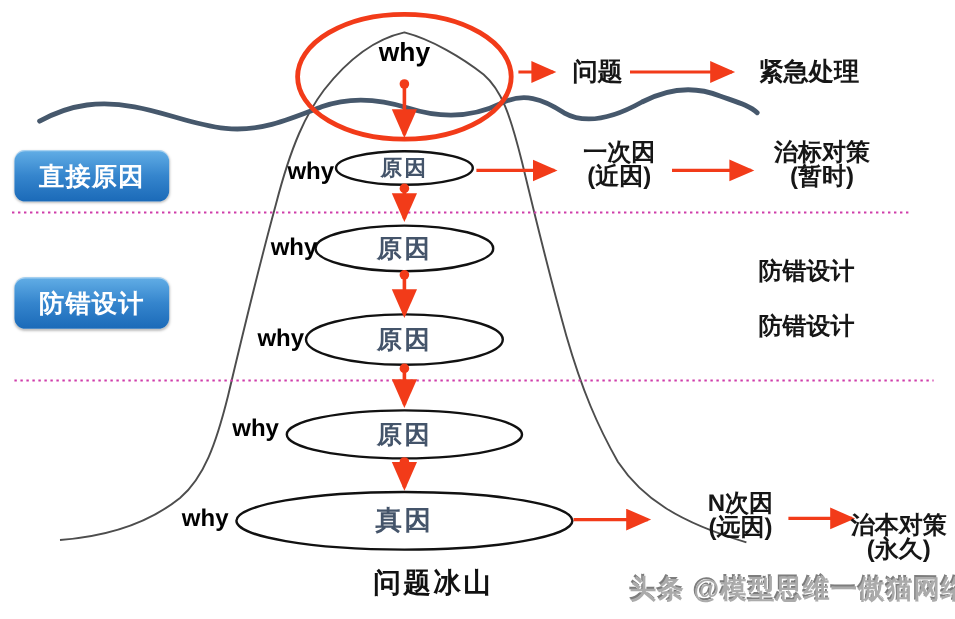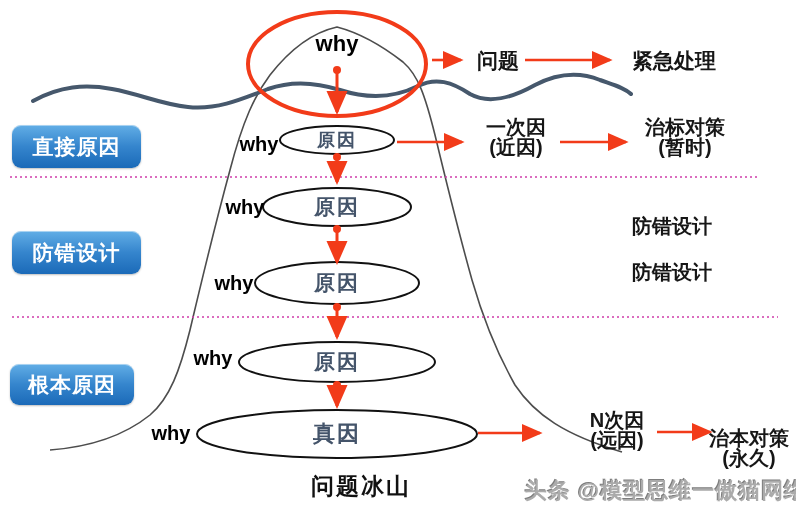--- a/index.html
+++ b/index.html
@@ -76,23 +76,20 @@
     <line x1="657" y1="432" x2="710" y2="432" stroke="#f23b19" stroke-width="2.6" marker-end="url(#arrowhead)"></line>
   </svg>
 
 
   <div class="stage-box" style="left:12px;top:125px;">
     <span>直接原因</span>
   </div>
   <div class="stage-box" style="left:12px;top:231px;">
     <span>防错设计</span>
   </div>
-  <div class="stage-box" style="left:10px;top:364px;width:124px;height:41px;">
-    <span>根本原因</span>
-  </div>
 
   <div class="abs center why why-top" style="left:337px;top:44px;">why</div>
   <div class="abs center why" style="left:259px;top:144px;">why</div>
   <div class="abs center why" style="left:245px;top:207px;">why</div>
   <div class="abs center why" style="left:234px;top:283px;">why</div>
   <div class="abs center why" style="left:213px;top:358px;">why</div>
   <div class="abs center why" style="left:171px;top:433px;">why</div>
 
   <div class="abs center cause-label" style="left:337px;top:140px;font-size:18px;">原因</div>
   <div class="abs center cause-label" style="left:337px;top:207px;font-size:21px;">原因</div>

